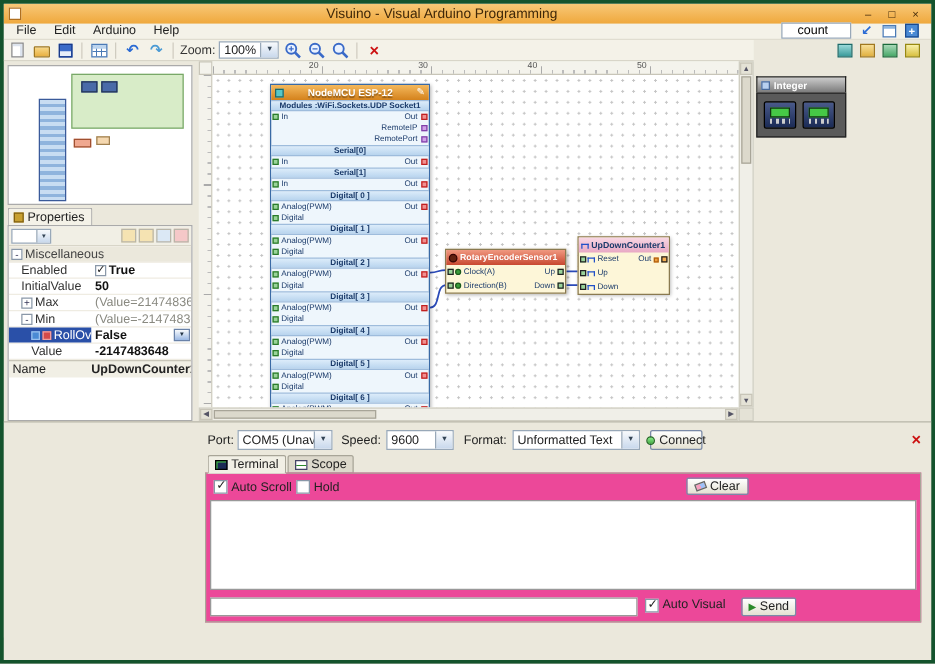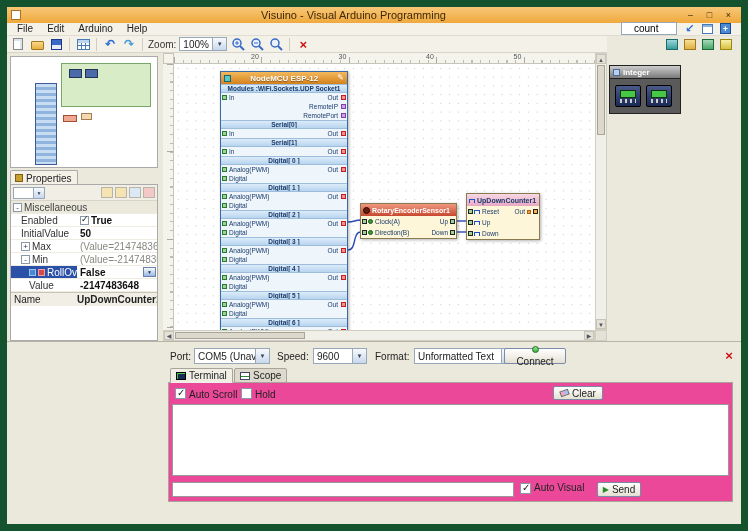--- a/index.html
+++ b/index.html
@@ -1,17 +1,17 @@
 <!DOCTYPE html>
 <html><head>
 <meta charset="utf-8">
 <style>
 *{margin:0;padding:0;box-sizing:border-box;}
 body{margin:0;background:#9a9a9a;font-family:"Liberation Sans","DejaVu Sans",sans-serif;}
-.window{position:relative;width:748px;height:531px;background:#ebe8dc;border:7px solid #14532d;overflow:hidden;font-size:11px;color:#222;}
+.window{position:relative;width:748px;height:531px;background:#ebe8dc;border:3px solid #14532d;overflow:hidden;font-size:11px;color:#222;}
 
 
 .titlebar{position:absolute;left:0;top:0;right:0;height:16px;background:linear-gradient(#f8c878,#efa83c);display:flex;align-items:center;padding:0 4px;}
 .app-icon{width:10px;height:10px;background:#fff;border:1px solid #b07020;margin-right:4px;flex:none;}
 .title{flex:1;text-align:center;font-size:11px;color:#402808;line-height:15px;white-space:nowrap;overflow:hidden;}
 .winbtns{display:flex;gap:2px;flex:none;}
 .winbtn{width:17px;height:13px;font-size:9px;line-height:13px;text-align:center;color:#402808;}
 
 
 .menubar{position:absolute;left:0;top:16px;right:0;height:13px;background:#f4f2e8;display:flex;align-items:center;padding-left:4px;gap:2px;border-bottom:1px solid #e0ddd0;}
@@ -178,21 +178,21 @@
 
 .bottom{position:absolute;left:0;top:334px;right:0;height:173px;background:#ebe8dc;border-top:1px solid #b8b5a8;}
 .blabel{position:absolute;font-size:10px;color:#222;}
 .blabel.port{left:163px;top:9px;}
 .blabel.speed{left:270px;top:9px;}
 .blabel.format{left:368px;top:9px;}
 .port-combo{left:187px;top:6px;width:76px;height:16px;}
 .speed-combo{left:306px;top:6px;width:54px;height:16px;}
 .format-combo{left:407px;top:6px;width:102px;height:16px;}
 .btn{display:inline-flex;align-items:center;justify-content:center;gap:3px;border:1px solid #7a8aa8;border-radius:2px;background:linear-gradient(#ffffff,#e4e1d2);font-size:10px;color:#222;}
-.connect{position:absolute;left:497px;top:6px;width:62px;height:16px;flex-direction:column;}
+.connect{position:absolute;left:517px;top:6px;width:42px;height:16px;}
 .conn-icon{width:7px;height:7px;border-radius:50%;background:linear-gradient(#88ee88,#44aa44);border:1px solid #226622;flex:none;}
 .panel-x{position:absolute;right:5px;top:6px;width:14px;text-align:center;}
 .tab{position:absolute;top:26px;height:15px;display:flex;align-items:center;gap:3px;padding:0 5px;font-size:10px;background:#ddd9cc;border:1px solid #a8a598;border-radius:2px 2px 0 0;}
 .tab.sel{background:#f1efe5;border-bottom:1px solid #f1efe5;z-index:2;}
 .tab.terminal{left:163px;}
 .tab.scope{left:227px;}
 .term-icon{width:10px;height:8px;background:#1a2a55;border:1px solid #000;box-shadow:inset 1px 1px 0 #46c846;flex:none;}
 .scope-icon{width:10px;height:8px;background:#fff;border:1px solid #446;flex:none;background-image:linear-gradient(transparent 3px,#2a8a2a 3px,#2a8a2a 4px,transparent 4px);}
 .tabpanel{position:absolute;left:161px;top:40px;right:8px;height:120px;background:#ec4899;border:1px solid #a8a598;}
 .cb{position:absolute;width:11px;height:11px;background:#fff;border:1px solid #8a98a8;}

